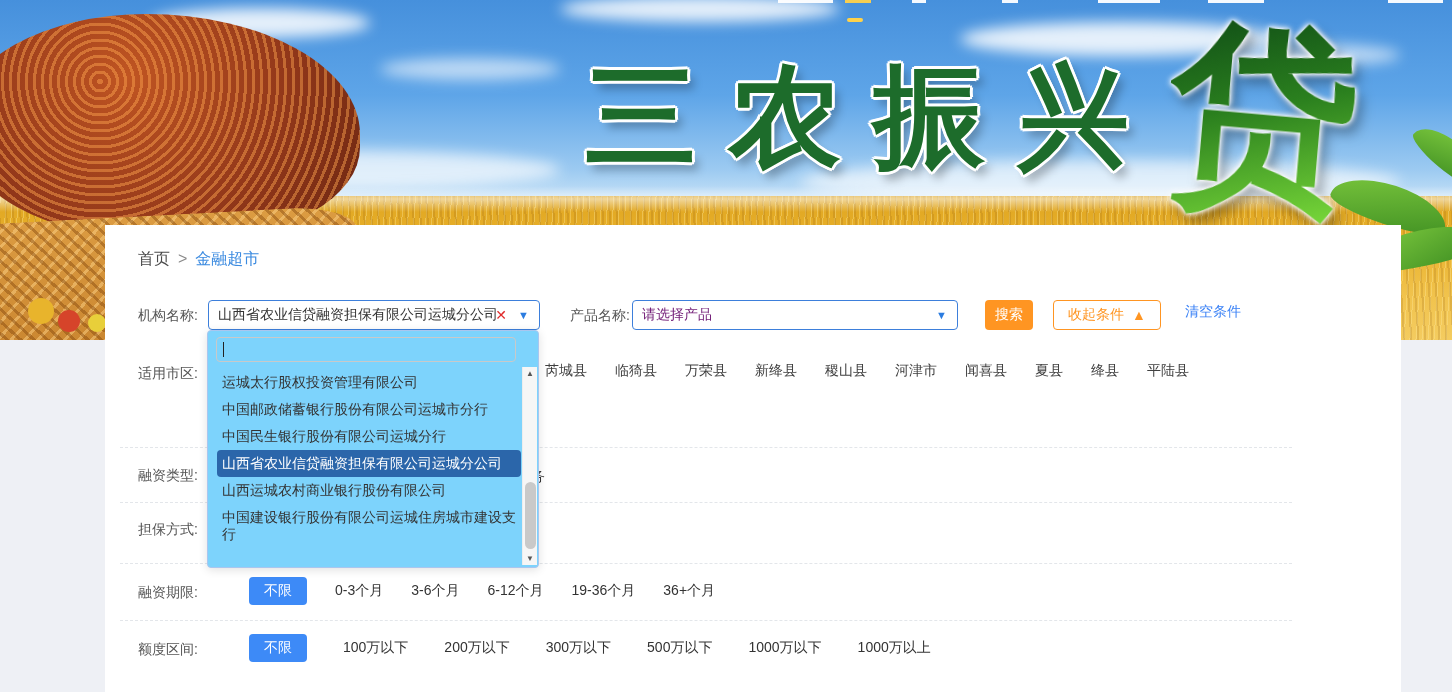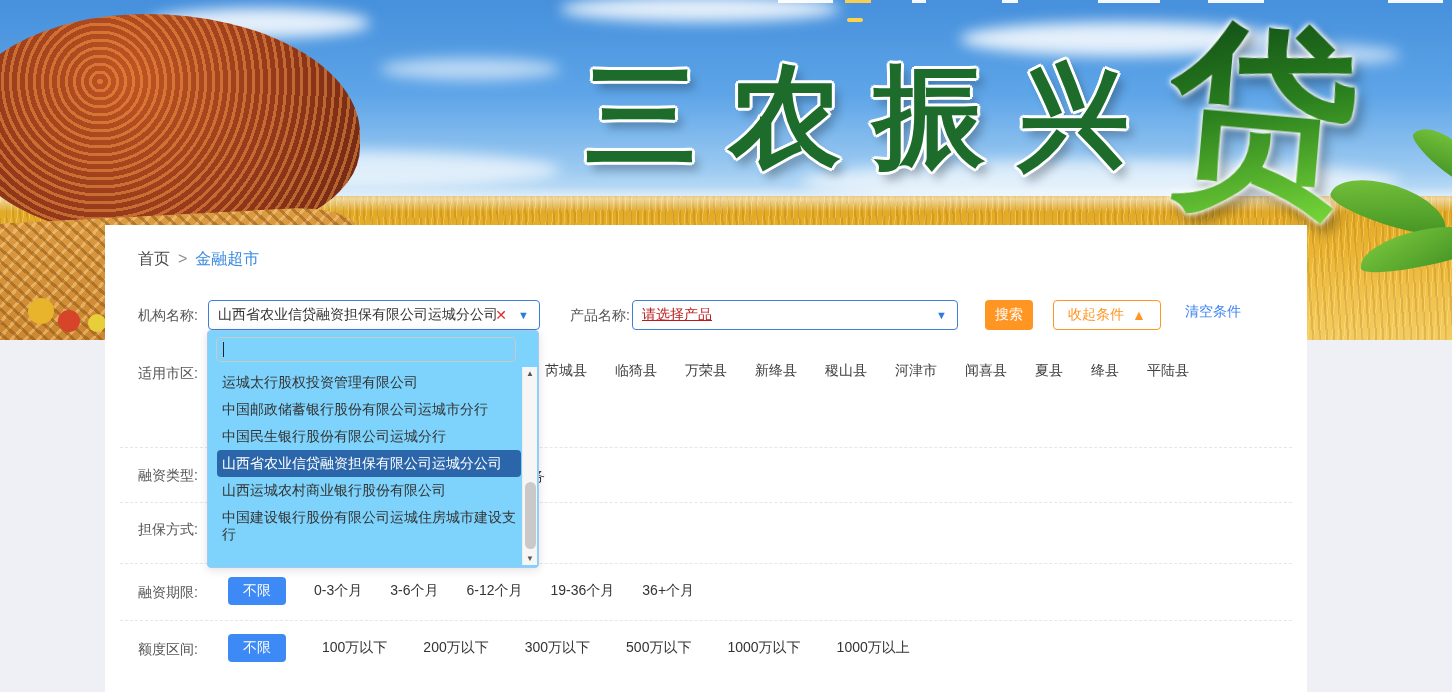--- a/index.html
+++ b/index.html
@@ -35,42 +35,42 @@
   .husk { position:absolute; border-radius:50% 50% 50% 50% / 70% 70% 30% 30%; background:linear-gradient(160deg,#7cc83e,#3f8f22); }
   .banner-title { position:absolute; left:585px; top:42px; font-family:"Liberation Serif","DejaVu Serif",serif; font-weight:bold; font-size:112px; letter-spacing:32px; color:#1d6c2b; white-space:nowrap;
     text-shadow:-3px 0 0 #fff,3px 0 0 #fff,0 -3px 0 #fff,0 3px 0 #fff,-2px -2px 0 #fff,2px 2px 0 #fff,-2px 2px 0 #fff,2px -2px 0 #fff,6px 8px 10px rgba(0,0,0,.28); }
   .banner-accent { position:absolute; left:1168px; top:-8px; font-family:"Liberation Serif","DejaVu Serif",serif; font-weight:bold; font-size:190px; transform:rotate(5deg);
     background:linear-gradient(165deg,#0e4a16 8%,#2a7f1e 45%,#7ede3b 92%); -webkit-background-clip:text; background-clip:text; color:transparent;
     filter:drop-shadow(0 0 3px #fff) drop-shadow(0 0 1px #fff) drop-shadow(6px 8px 6px rgba(0,0,0,.3)); }
   .nav-frag { position:absolute; top:0; height:3px; background:#fff; opacity:.95; }
   .nav-underline { position:absolute; left:847px; top:18px; width:16px; height:4px; border-radius:2px; background:#ffd24a; }
 
   
-  .card { position:absolute; left:105px; top:225px; width:1202px; height:467px; background:#fff; }
+  .card { position:absolute; left:105px; top:225px; width:1296px; height:467px; background:#fff; }
   .breadcrumb { position:absolute; left:33px; top:24px; font-size:16px; color:#4a4a4a; }
   .breadcrumb .sep { color:#8a8a8a; margin:0 8px; }
   .breadcrumb .current { color:#3c8be0; }
 
   .flabel { position:absolute; font-size:14px; color:#555; }
 
   .select-box { position:absolute; height:30px; border:1px solid #3d7fdb; border-radius:4px; background:#fff; display:flex; align-items:center; font-size:14px; color:#333; padding:0 26px 0 9px; }
   .select-box .val { flex:1; white-space:nowrap; overflow:hidden; }
-  .select-box .val.placeholder { color:#b91c1c;text-decoration:underline; }
+  .select-box .val.placeholder { color:#701a75; }
   .x-icon { position:absolute; right:32px; color:#e02b2b; font-weight:bold; font-size:14px; }
   .chev { position:absolute; right:10px; color:#2b7ce0; font-size:11px; }
 
   .btn-search { position:absolute; left:880px; top:75px; width:48px; height:30px; background:#ff9522; color:#fff; font-size:14px; border:none; border-radius:4px; cursor:pointer; }
   .btn-collapse { position:absolute; left:948px; top:75px; height:30px; padding:0 14px; background:#fff; color:#ff9522; font-size:14px; border:1px solid #ff9522; border-radius:4px; cursor:pointer; display:flex; align-items:center; gap:8px; }
   .btn-clear { position:absolute; left:1080px; top:78px; font-size:14px; color:#3b82f6; cursor:pointer; }
 
   .divider { position:absolute; left:15px; width:1172px; border-top:1px dashed #e3e6ea; }
 
   .row-items { position:absolute; display:flex; font-size:14px; color:#404040; }
   .region-items { left:440px; top:137px; gap:28px; }
-  .chip-row { left:123px; align-items:center; gap:28px; }
+  .chip-row { left:144px; align-items:center; gap:28px; }
   .chip { font-size:14px; color:#333; cursor:pointer; }
   .chip.selected { background:#3d8af7; color:#fff; border-radius:4px; padding:5px 15px; }
   .partial-char { position:absolute; left:426px; top:243px; font-size:14px; color:#333; z-index:1; }
 
   
   .dd-panel { position:absolute; left:102px; top:105px; width:332px; height:238px; background:#7dd3fc; border:1px solid #a9c6ef; border-radius:4px; box-shadow:0 2px 10px rgba(0,0,0,.12); z-index:10; }
   .dd-search { position:absolute; left:8px; top:6px; width:300px; height:25px; border:1px solid #c9c9c9; border-radius:4px; }
   .dd-caret { position:absolute; left:6px; top:4px; width:1px; height:15px; background:#222; }
   .dd-list { position:absolute; left:0; top:36px; right:17px; bottom:2px; overflow:hidden; font-size:14px; color:#333; padding:2px 0 0 9px; }
   .dd-opt { padding:5px 5px; line-height:17px; cursor:pointer; }

